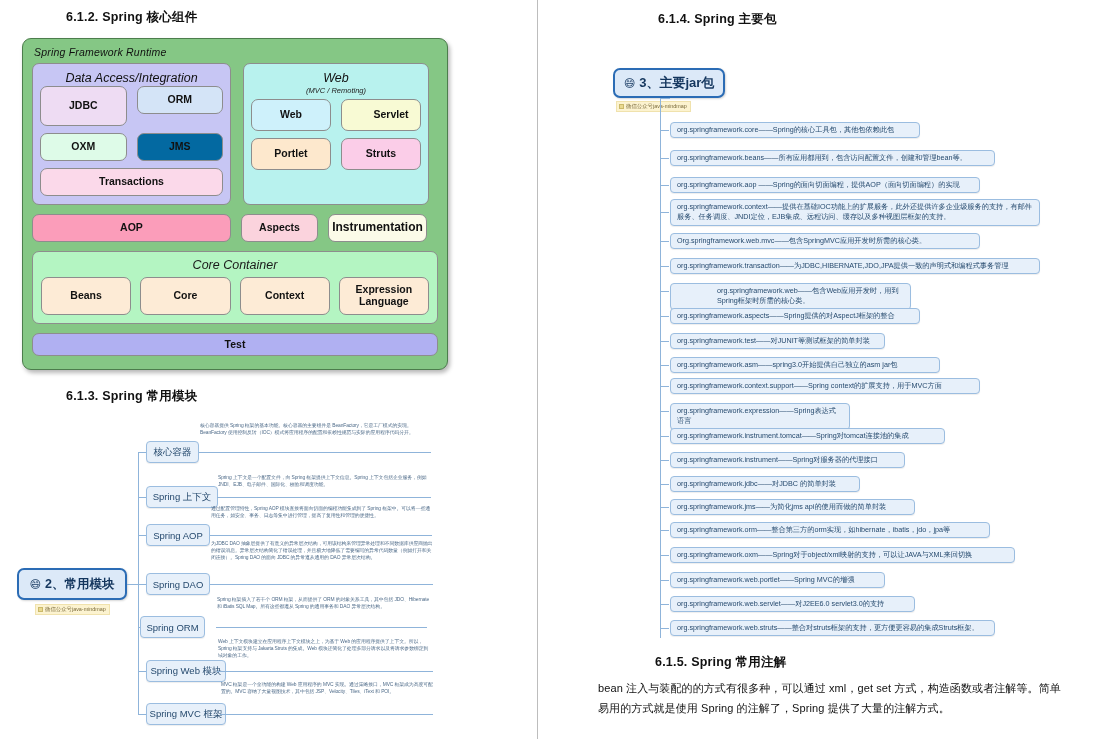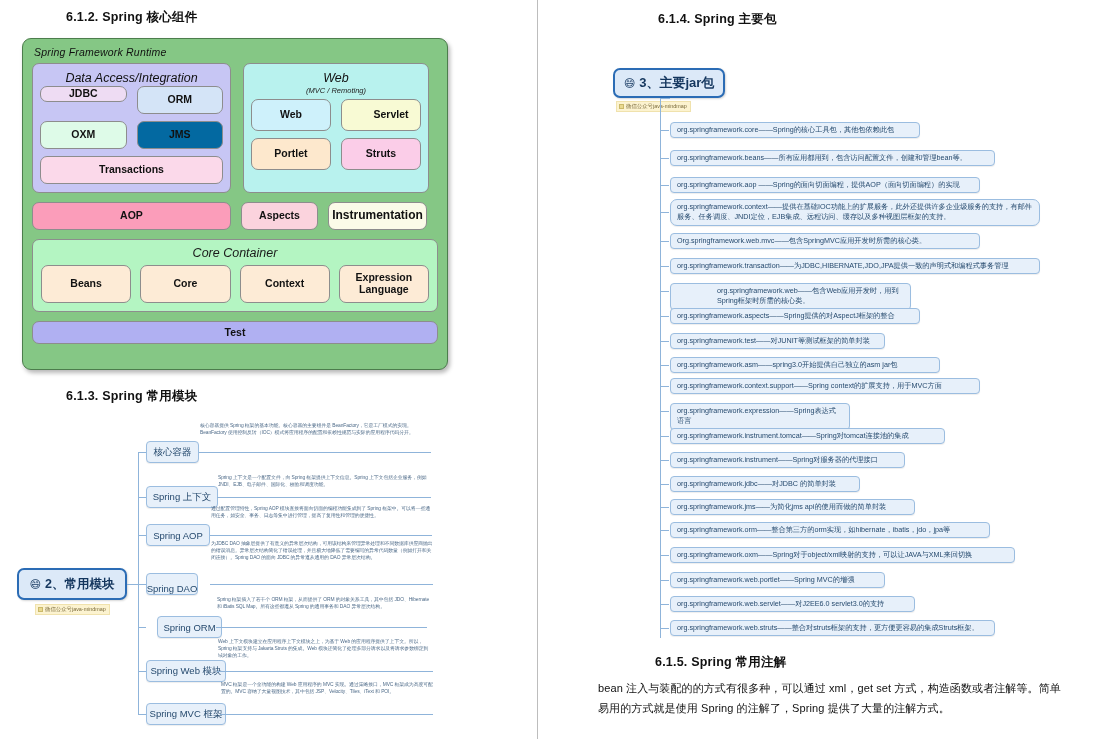--- a/index.html
+++ b/index.html
@@ -47,21 +47,21 @@
   .panel-sub { font-style:italic; font-size:7.5px; text-align:center; color:#222; margin-bottom:4px; }
 
   .cell {
     border:1px solid #8d8d8d; border-radius:7px;
     display:flex; align-items:center; justify-content:center;
     font-weight:bold; font-size:10.5px; color:#111; text-align:center;
     line-height:1.12;
   }
   .grid2 { display:grid; grid-template-columns:1fr 1fr; gap:7px 10px; }
 
-  .c-jdbc { background:#eedcf3; height:16px; }
+  .c-jdbc { background:#eedcf3; height:40px; }
   .c-orm  { background:#d4e4f7; height:28px; }
   .c-oxm  { background:#defbe8; height:28px; }
   .c-jms  { background:#0369a1; height:28px; }
   .c-trans{ background:#fbd9ea; height:28px; margin-top:7px; }
 
   .c-web    { background:#cef1fb; height:32px; }
   .c-servlet{ background:#f8fad4; height:32px;padding-left:20px; }
   .c-portlet{ background:#fde8cd; height:32px; }
   .c-struts { background:#fbcde8; height:32px; }
 
@@ -214,24 +214,24 @@
 
       <div class="mm-node mod-node" style="left:146px; top:31px;  width:53px;">
         <span>核心容器</span>
       </div>
       <div class="mm-node mod-node" style="left:146px; top:76px;  width:72px;">
         <span>Spring 上下文</span>
       </div>
       <div class="mm-node mod-node" style="left:146px; top:114px; width:64px;">
         <span>Spring AOP</span>
       </div>
-      <div class="mm-node mod-node" style="left:146px; top:163px; width:52px;align-items:flex-end;">
+      <div class="mm-node mod-node" style="left:146px; top:163px; width:64px;">
         <span>Spring DAO</span>
       </div>
-      <div class="mm-node mod-node" style="left:157px; top:206px; width:65px;">
+      <div class="mm-node mod-node" style="left:140px; top:206px; width:65px;">
         <span>Spring ORM</span>
       </div>
       <div class="mm-node mod-node" style="left:146px; top:250px; width:80px;">
         <span>Spring Web 模块</span>
       </div>
       <div class="mm-node mod-node" style="left:146px; top:293px; width:80px;">
         <span>Spring MVC 框架</span>
       </div>
 
       <div class="mm-detail mod-detail" style="left:200px; top:13px;  width:229px;">核心容器提供 Spring 框架的基本功能。核心容器的主要组件是 BeanFactory，它是工厂模式的实现。BeanFactory 使用控制反转（IOC）模式将应用程序的配置和依赖性规范与实际的应用程序代码分开。</div>
@@ -282,21 +282,21 @@
           </div>
           <div class="jar-dash" style="top: 130px;"></div>
           <div class="mm-node jar-item" style="top: 150px; width: 325px;">
             <span>org.springframework.beans——所有应用都用到，包含访问配置文件，创建和管理bean等。</span>
           </div>
           <div class="jar-dash" style="top: 158px;"></div>
           <div class="mm-node jar-item" style="top: 177px; width: 310px;">
             <span>org.springframework.aop ——Spring的面向切面编程，提供AOP（面向切面编程）的实现</span>
           </div>
           <div class="jar-dash" style="top: 185px;"></div>
-          <div class="mm-node jar-item" style="top: 199px; width: 370px; border-radius: 7px;">
+          <div class="mm-node jar-item" style="top: 199px; width: 370px;">
             <span>org.springframework.context——提供在基础IOC功能上的扩展服务，此外还提供许多企业级服务的支持，有邮件服务、任务调度、JNDI定位，EJB集成、远程访问、缓存以及多种视图层框架的支持。</span>
           </div>
           <div class="jar-dash" style="top: 212px;"></div>
           <div class="mm-node jar-item" style="top: 233px; width: 310px;">
             <span>Org.springframework.web.mvc——包含SpringMVC应用开发时所需的核心类。</span>
           </div>
           <div class="jar-dash" style="top: 241px;"></div>
           <div class="mm-node jar-item" style="top: 258px; width: 370px;">
             <span>org.springframework.transaction——为JDBC,HIBERNATE,JDO,JPA提供一致的声明式和编程式事务管理</span>
           </div>

